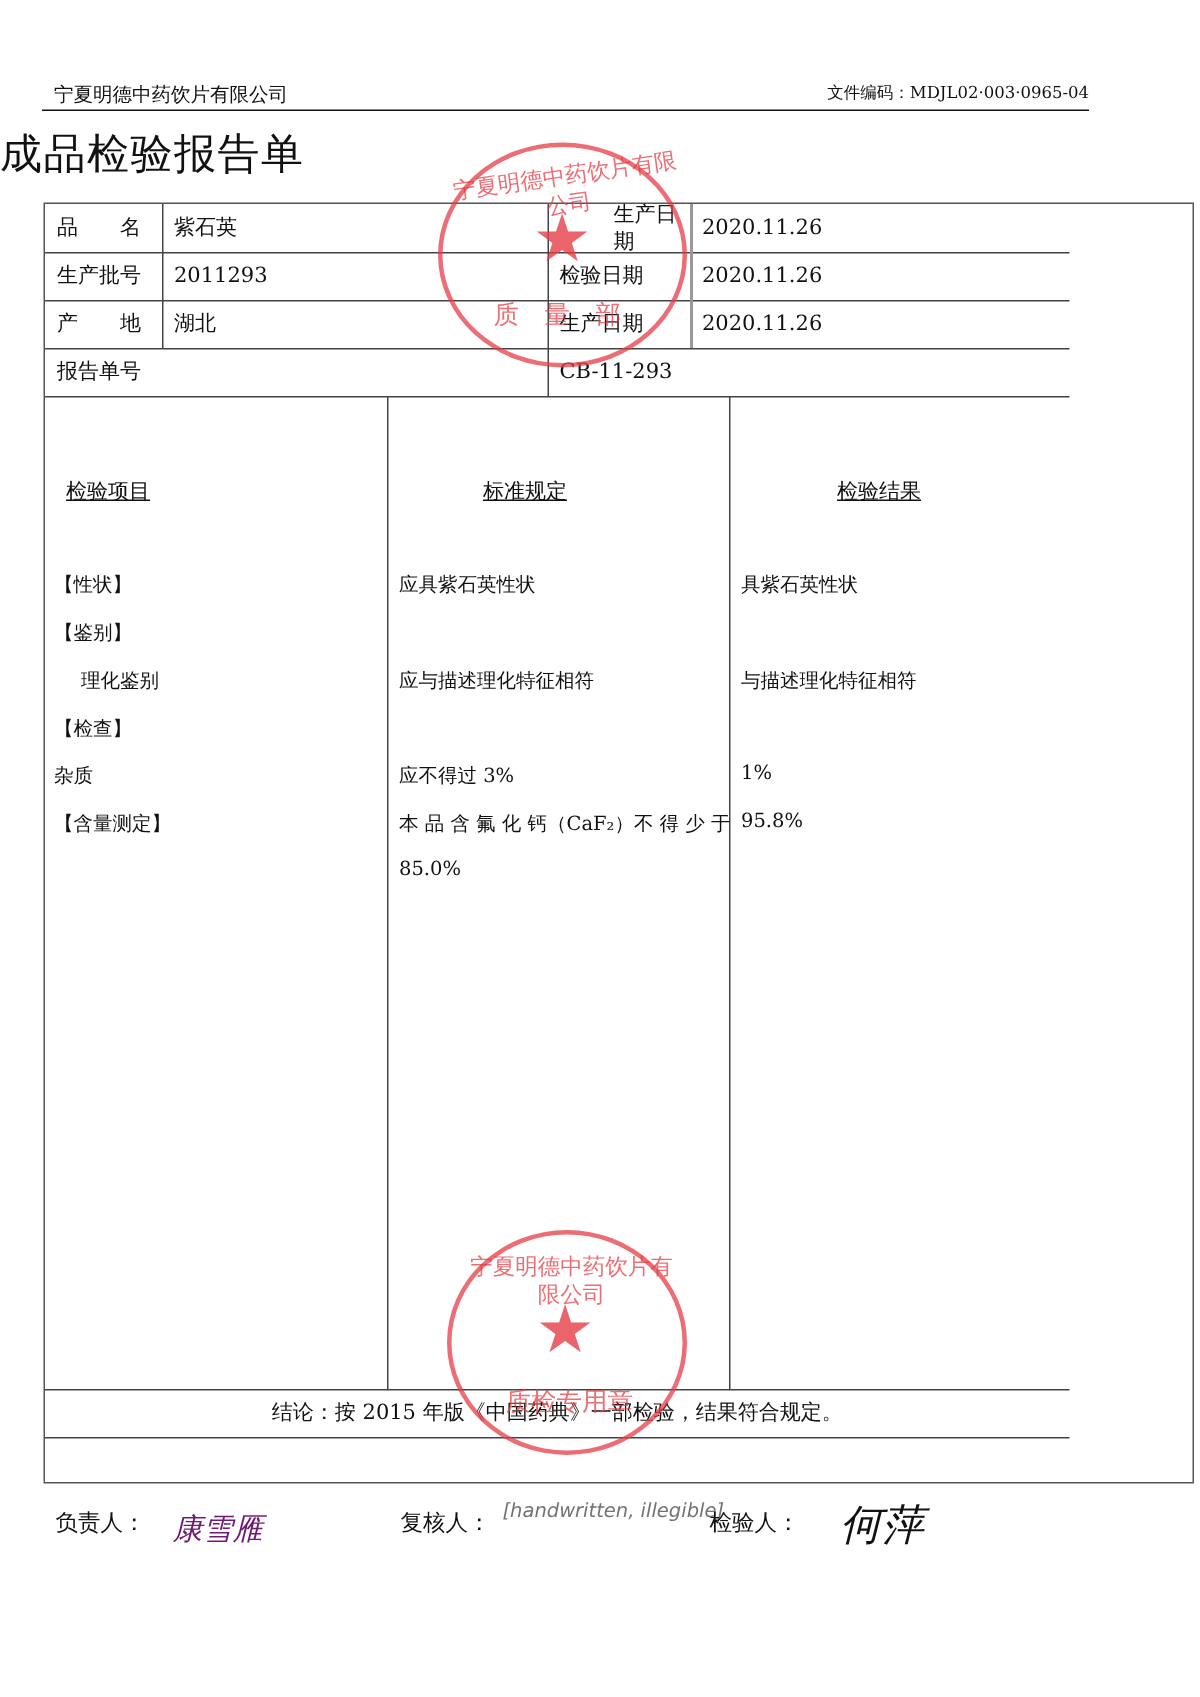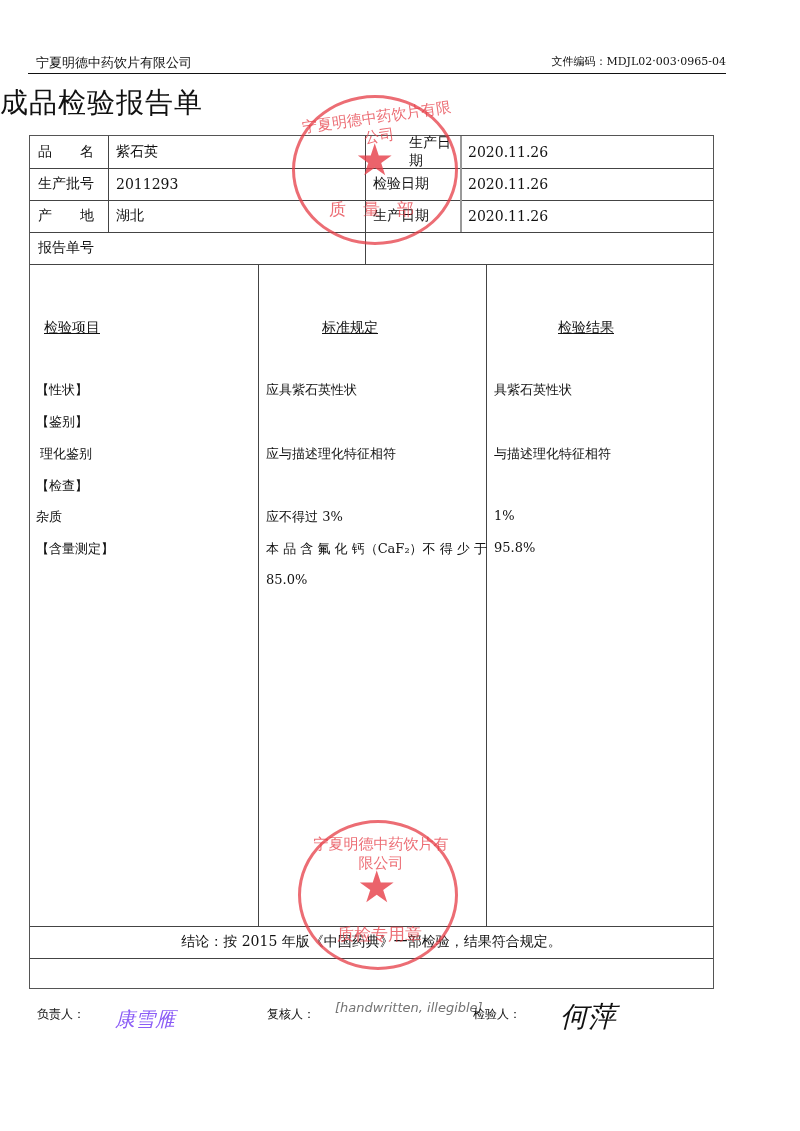--- a/index.html
+++ b/index.html
@@ -3,36 +3,36 @@
 <meta charset="utf-8">
 <style>
   html, body { margin: 0; padding: 0; background: #ffffff; }
   body { width: 800px; height: 1131px; position: relative; overflow: hidden;
          font-family: "DejaVu Serif", "Liberation Serif", serif; color: #111; }
   .header-left { position: absolute; left: 36px; top: 54px; font-size: 13px; }
   .header-right { position: absolute; right: 74px; top: 54px; font-size: 11px; }
   .header-rule { position: absolute; left: 28px; width: 698px; top: 73px; height: 0; border-top: 1.5px solid #111; }
   .title { position: absolute; left: 0; width: 715px; top: 84px;
            font-size: 28px; letter-spacing: 1px; }
-  .doc-table { position: absolute; left: 29px; top: 135px; width: 685px; height: 854px;
+  .doc-table { position: absolute; left: 29px; top: 135px; width: 767px; height: 854px;
                border: 1px solid #555; box-sizing: border-box; }
   .cell { position: absolute; box-sizing: border-box; font-size: 14px;
           display: flex; align-items: center; padding-left: 8px; }
   .hline { position: absolute; height: 0; border-top: 1px solid #444; }
   .vline { position: absolute; width: 0; border-left: 1px solid #444; }
   .vline.gray { border-left: 2px solid #999; }
   .col-head { position: absolute; top: 8px; font-size: 14px; text-decoration: underline; }
   .body-text { position: absolute; font-size: 13px; white-space: nowrap; }
   .stamp { position: absolute; border-radius: 50%; border: 3px solid rgba(230,60,70,0.75);
            box-sizing: border-box; pointer-events: none; }
   .stamp-star { position: absolute; color: rgba(230,60,70,0.8); font-size: 44px; line-height: 1; }
   .stamp-text { position: absolute; color: rgba(230,60,70,0.75); font-size: 17px; white-space: nowrap; }
   .stamp-arc { position: absolute; color: rgba(230,60,70,0.75); font-size: 15px; }
-  .footer { position: absolute; top: 1006px; font-size: 12px; }
-  .sign { position: absolute; font-family: "DejaVu Sans", sans-serif; font-style: italic; color: #8b5cf6; }
+  .footer { position: absolute; top: 1006px; font-size: 15px; }
+  .sign { position: absolute; font-family: "DejaVu Sans", sans-serif; font-style: italic; color: #701a75; }
 </style>
 </head>
 <body>
 
 <div class="header-left">宁夏明德中药饮片有限公司</div>
 <div class="header-right">文件编码：MDJL02·003·0965-04</div>
 <div class="header-rule"></div>
 <div class="title">成品检验报告单</div>
 
 <div class="doc-table">
@@ -59,36 +59,37 @@
   <div class="cell" style="left:78px;top:32px;width:257px;height:32px;">2011293</div>
   <div class="cell" style="left:335px;top:32px;width:95px;height:32px;">检验日期</div>
   <div class="cell" style="left:430px;top:32px;width:253px;height:32px;">2020.11.26</div>
 
   <div class="cell" style="left:0;top:64px;width:78px;height:32px;">产　　地</div>
   <div class="cell" style="left:78px;top:64px;width:257px;height:32px;">湖北</div>
   <div class="cell" style="left:335px;top:64px;width:95px;height:32px;">生产日期</div>
   <div class="cell" style="left:430px;top:64px;width:253px;height:32px;">2020.11.26</div>
 
   <div class="cell" style="left:0;top:96px;width:335px;height:32px;">报告单号</div>
+  <div class="cell" style="left:335px;top:96px;width:348px;height:32px;">CB-11-293</div>
 
   <div style="position:absolute;left:0;top:128px;width:683px;height:662px;margin-top:47px;">
     <div class="col-head" style="left:14px;">检验项目</div>
     <div class="col-head" style="left:292px;">标准规定</div>
     <div class="col-head" style="left:528px;">检验结果</div>
 
     <div>
       <div class="body-text" style="left:6px;top:70px;">【性状】</div>
       <div class="body-text" style="left:236px;top:70px;">应具紫石英性状</div>
       <div class="body-text" style="left:464px;top:70px;">具紫石英性状</div>
     </div>
     <div>
       <div class="body-text" style="left:6px;top:102px;">【鉴别】</div>
     </div>
     <div>
-      <div class="body-text" style="left:10px;top:134px;text-align:right;">理化鉴别</div>
+      <div class="body-text" style="left:24px;top:134px;text-align:right;">理化鉴别</div>
       <div class="body-text" style="left:236px;top:134px;">应与描述理化特征相符</div>
       <div class="body-text" style="left:464px;top:134px;">与描述理化特征相符</div>
     </div>
     <div>
       <div class="body-text" style="left:6px;top:166px;">【检查】</div>
     </div>
     <div>
       <div class="body-text" style="left:6px;top:197px;">杂质</div>
       <div class="body-text" style="left:236px;top:197px;">应不得过 3%</div>
       <div class="body-text" style="left:464px;top:197px;">1%</div>

